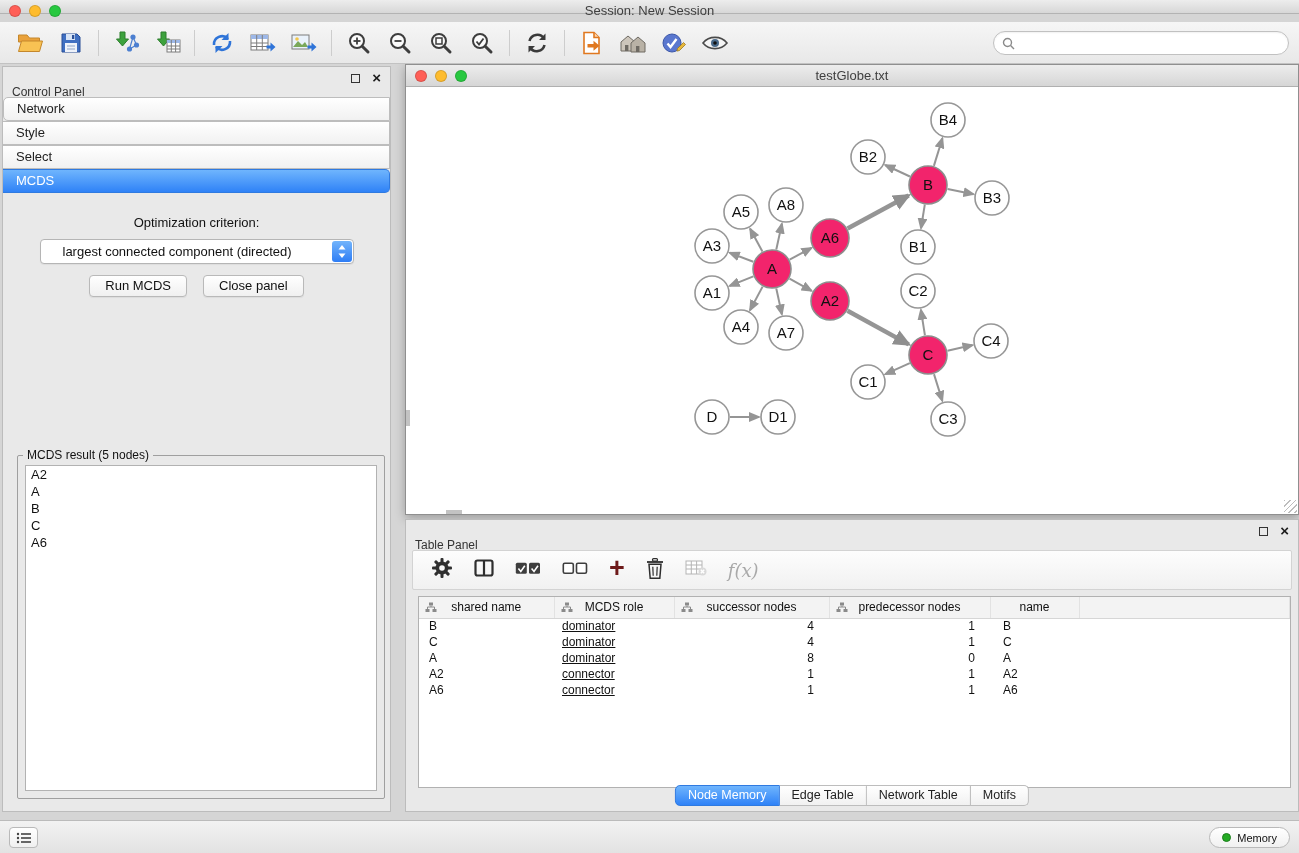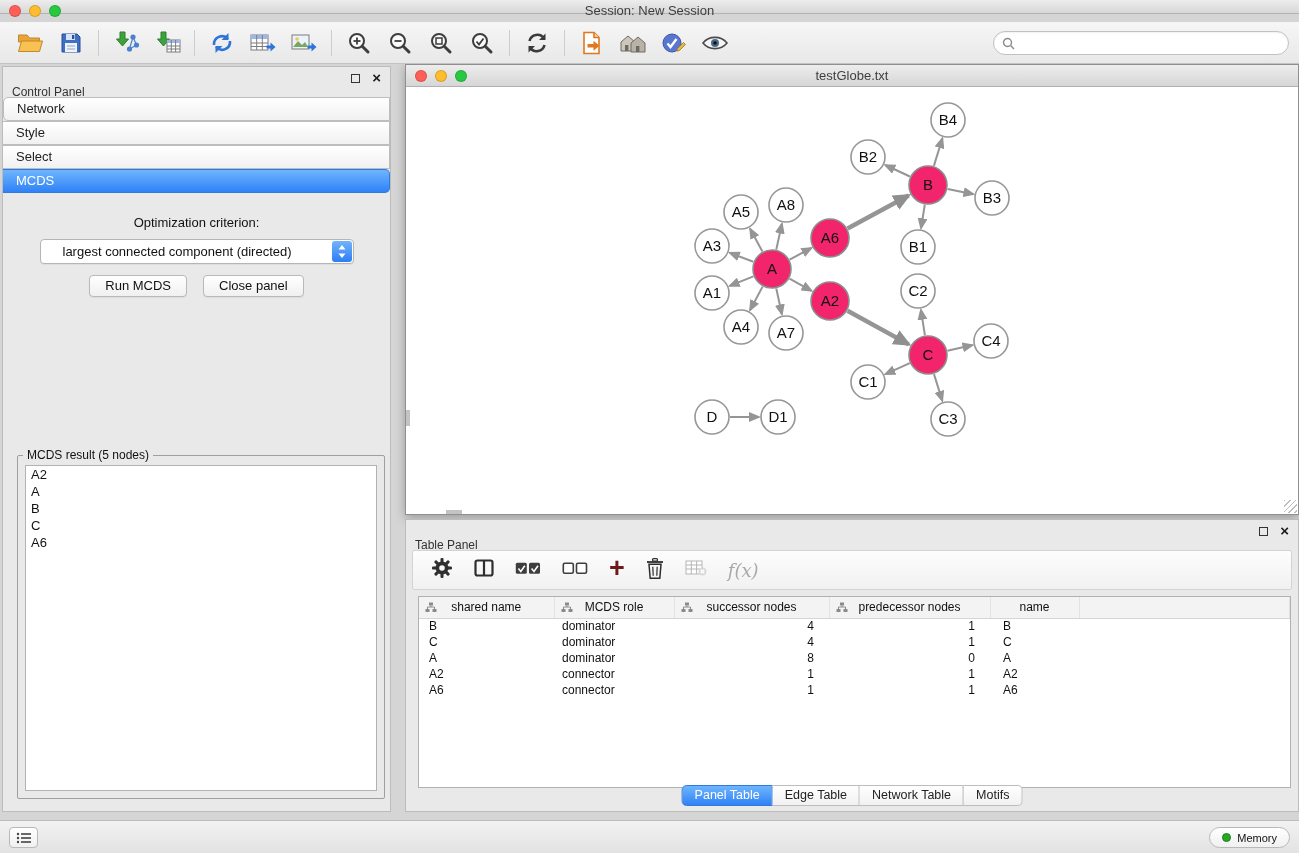--- a/index.html
+++ b/index.html
@@ -73,21 +73,21 @@
   .plus-glyph { font-size:27px; font-weight:bold; color:#6e1a1a; line-height:22px; margin-top:-4px; }
   .fx-glyph { font-family:"DejaVu Serif",serif; font-style:italic; font-size:18px; color:#a9a9a9; }
   .tp-table-wrap { position:absolute; left:12px; right:7px; top:76px; height:192px;
     background:#fff; border:1px solid #b1b1b1; overflow:hidden; }
   table.node-table { border-collapse:collapse; table-layout:fixed; width:100%; font-size:12px; }
   .node-table thead th { background:#f3f3f3; border-bottom:1px solid #d6d6d6; border-right:1px solid #e2e2e2;
     height:21px; font-weight:normal; position:relative; text-align:center; color:#111; }
   .node-table thead th .th-icon { position:absolute; left:6px; top:5px; }
   .node-table td { height:16px; padding:0; color:#111; white-space:nowrap; }
   .node-table td.c0 { padding-left:10px; }
-  .node-table td.c1 { padding-left:8px; }
+  .node-table td.c1 { padding-left:8px;text-decoration:underline; }
   .node-table td.c2, .node-table td.c3 { text-align:right; padding-right:15px; }
   .node-table td.c4 { padding-left:13px; }
   .tp-tabs { position:absolute; bottom:5px; left:50%; transform:translateX(-50%); display:flex; }
   .seg { font-size:12.5px; padding:2px 12px 3px; background:linear-gradient(#ffffff,#f1f1f1);
     border:1px solid #bdbdbd; border-left:none; color:#222; }
   .seg:first-child { border-left:1px solid #bdbdbd; border-radius:5px 0 0 5px; }
   .seg:last-child { border-radius:0 5px 5px 0; }
   .seg.active { background:linear-gradient(#6fb5fd,#2f82f7); color:#fff; border-color:#2f7ae0; }
 
   
@@ -524,21 +524,21 @@
             <td class="c1">connector</td>
             <td class="c2">1</td>
             <td class="c3">1</td>
             <td class="c4">A6</td>
             <td></td>
           </tr>
         </tbody>
     </table>
   </div>
   <div class="tp-tabs">
-    <div class="seg active">Panel Table</div>
+    <div class="seg active">Node Memory</div>
     <div class="seg">Edge Table</div>
     <div class="seg">Network Table</div>
     <div class="seg">Motifs</div>
   </div>
 </div>
 
 <div class="statusbar">
   <div class="status-left-btn">
     <svg width="16" height="12" viewBox="0 0 16 12">
         <circle cx="2" cy="2" r="1.2" fill="#444"></circle>

